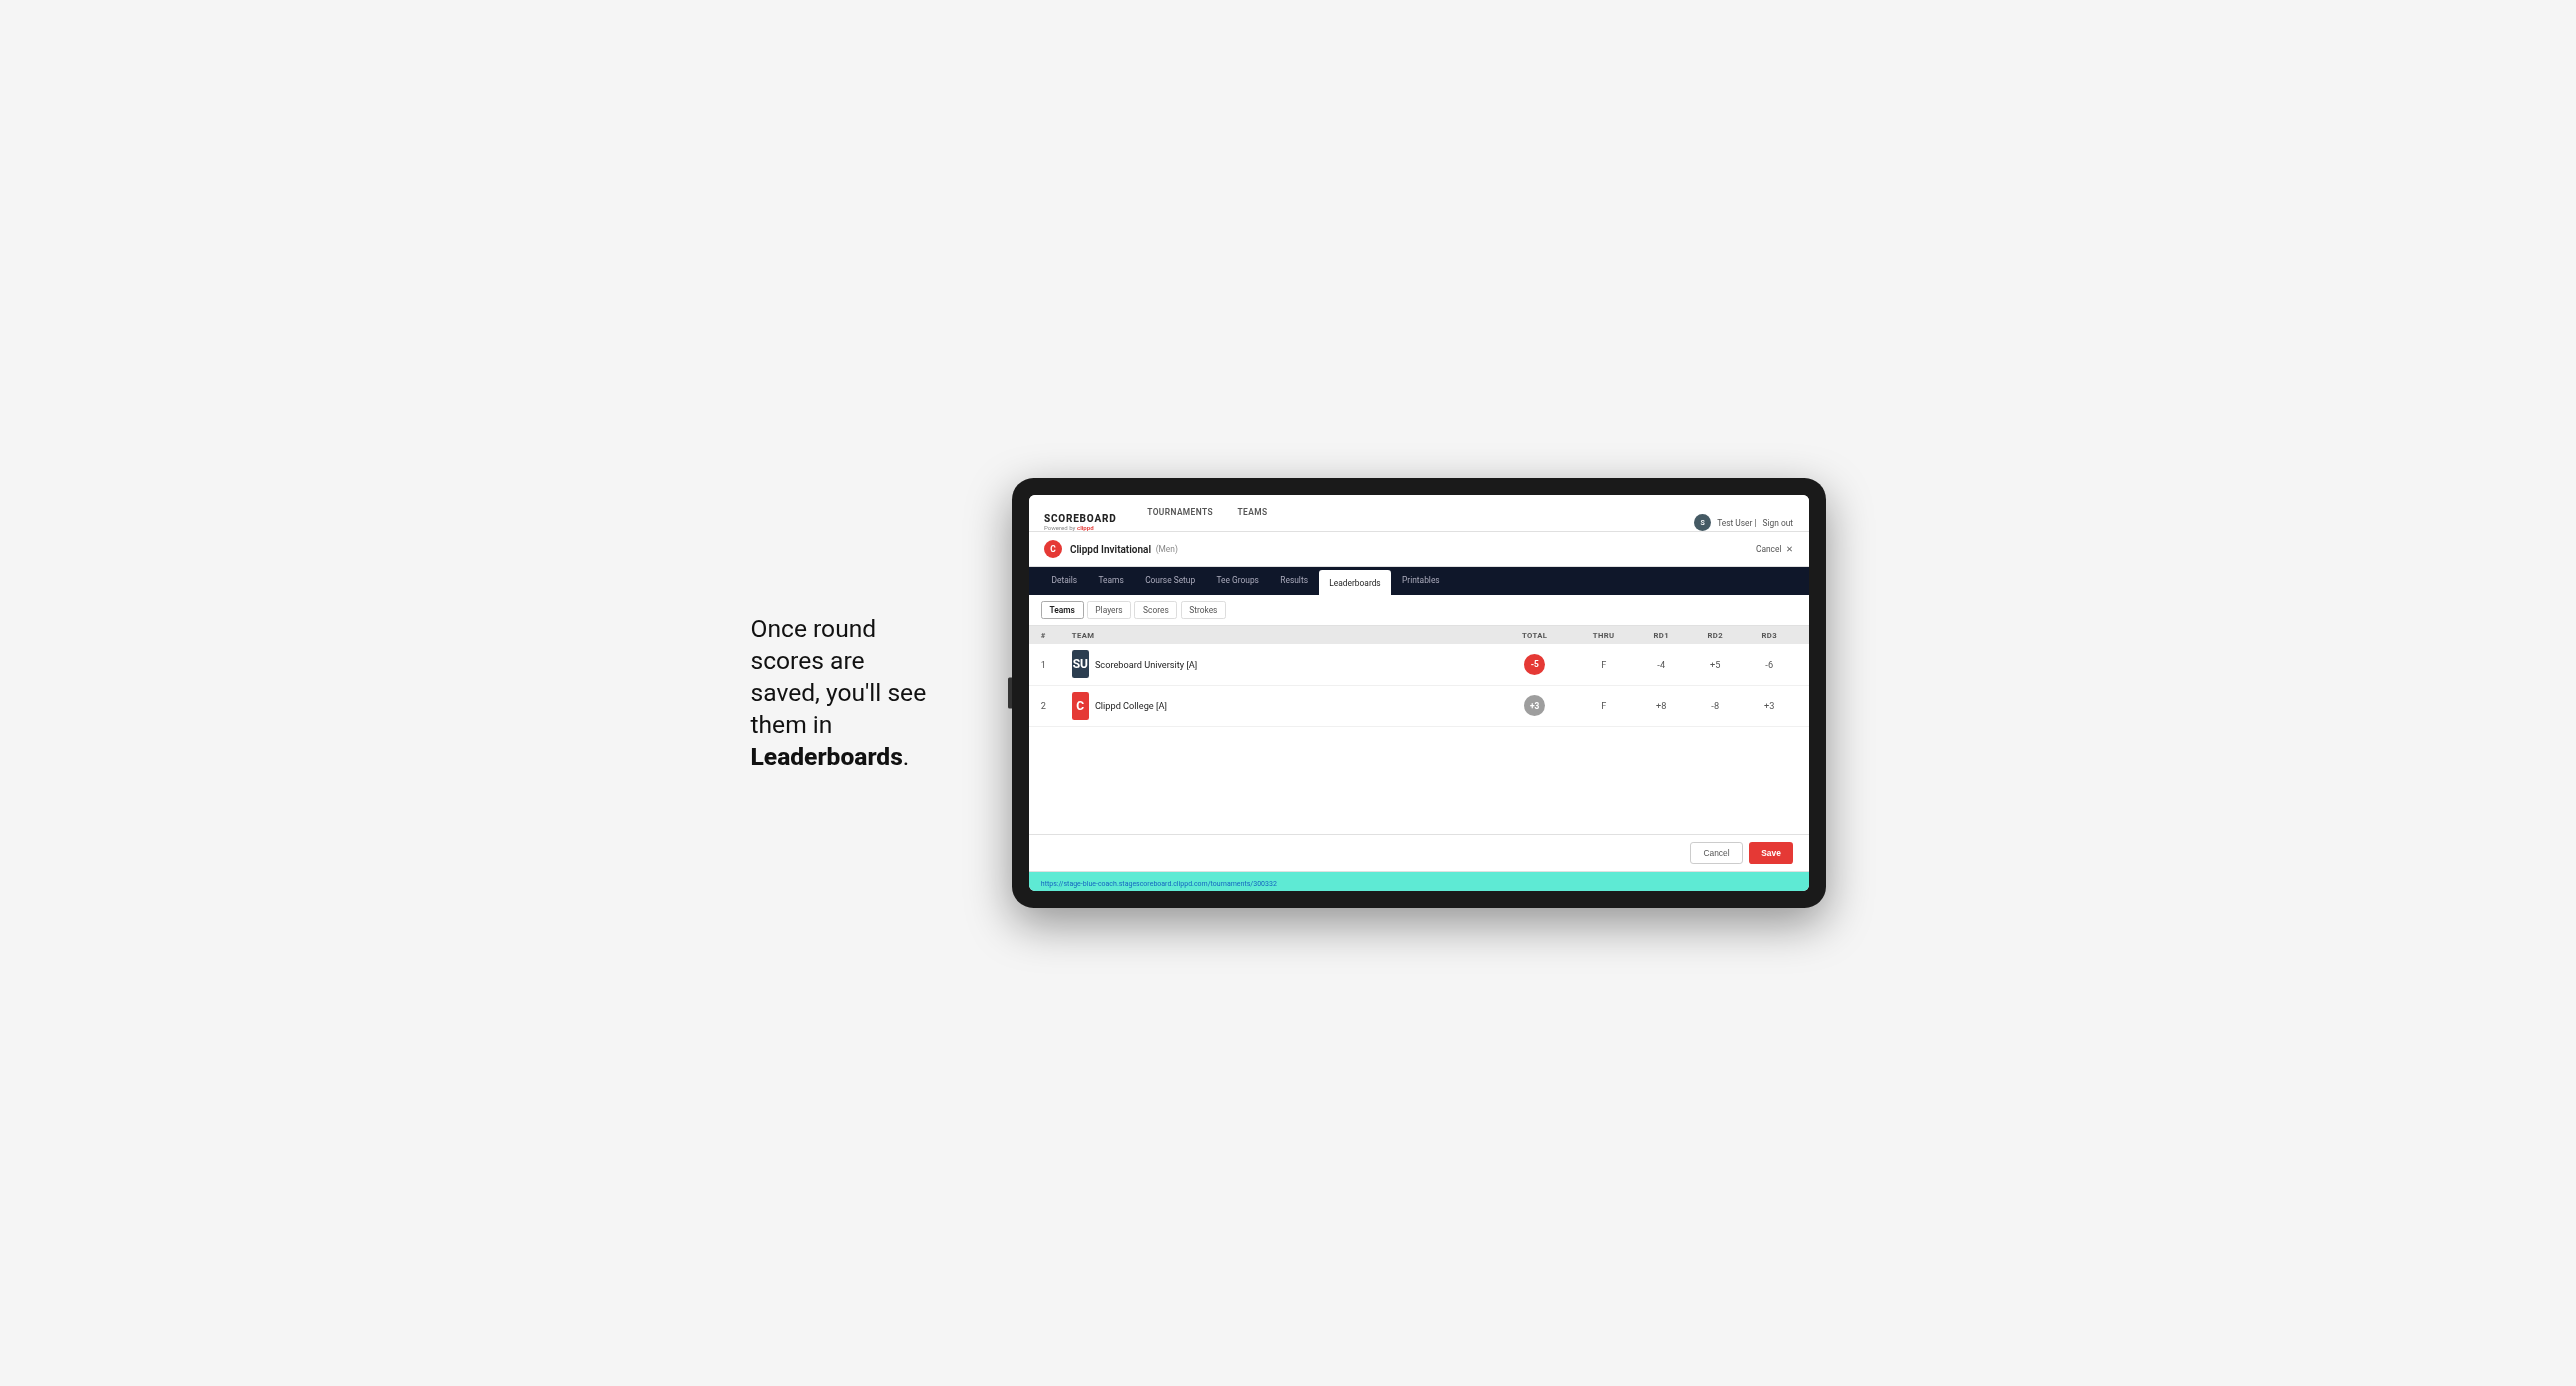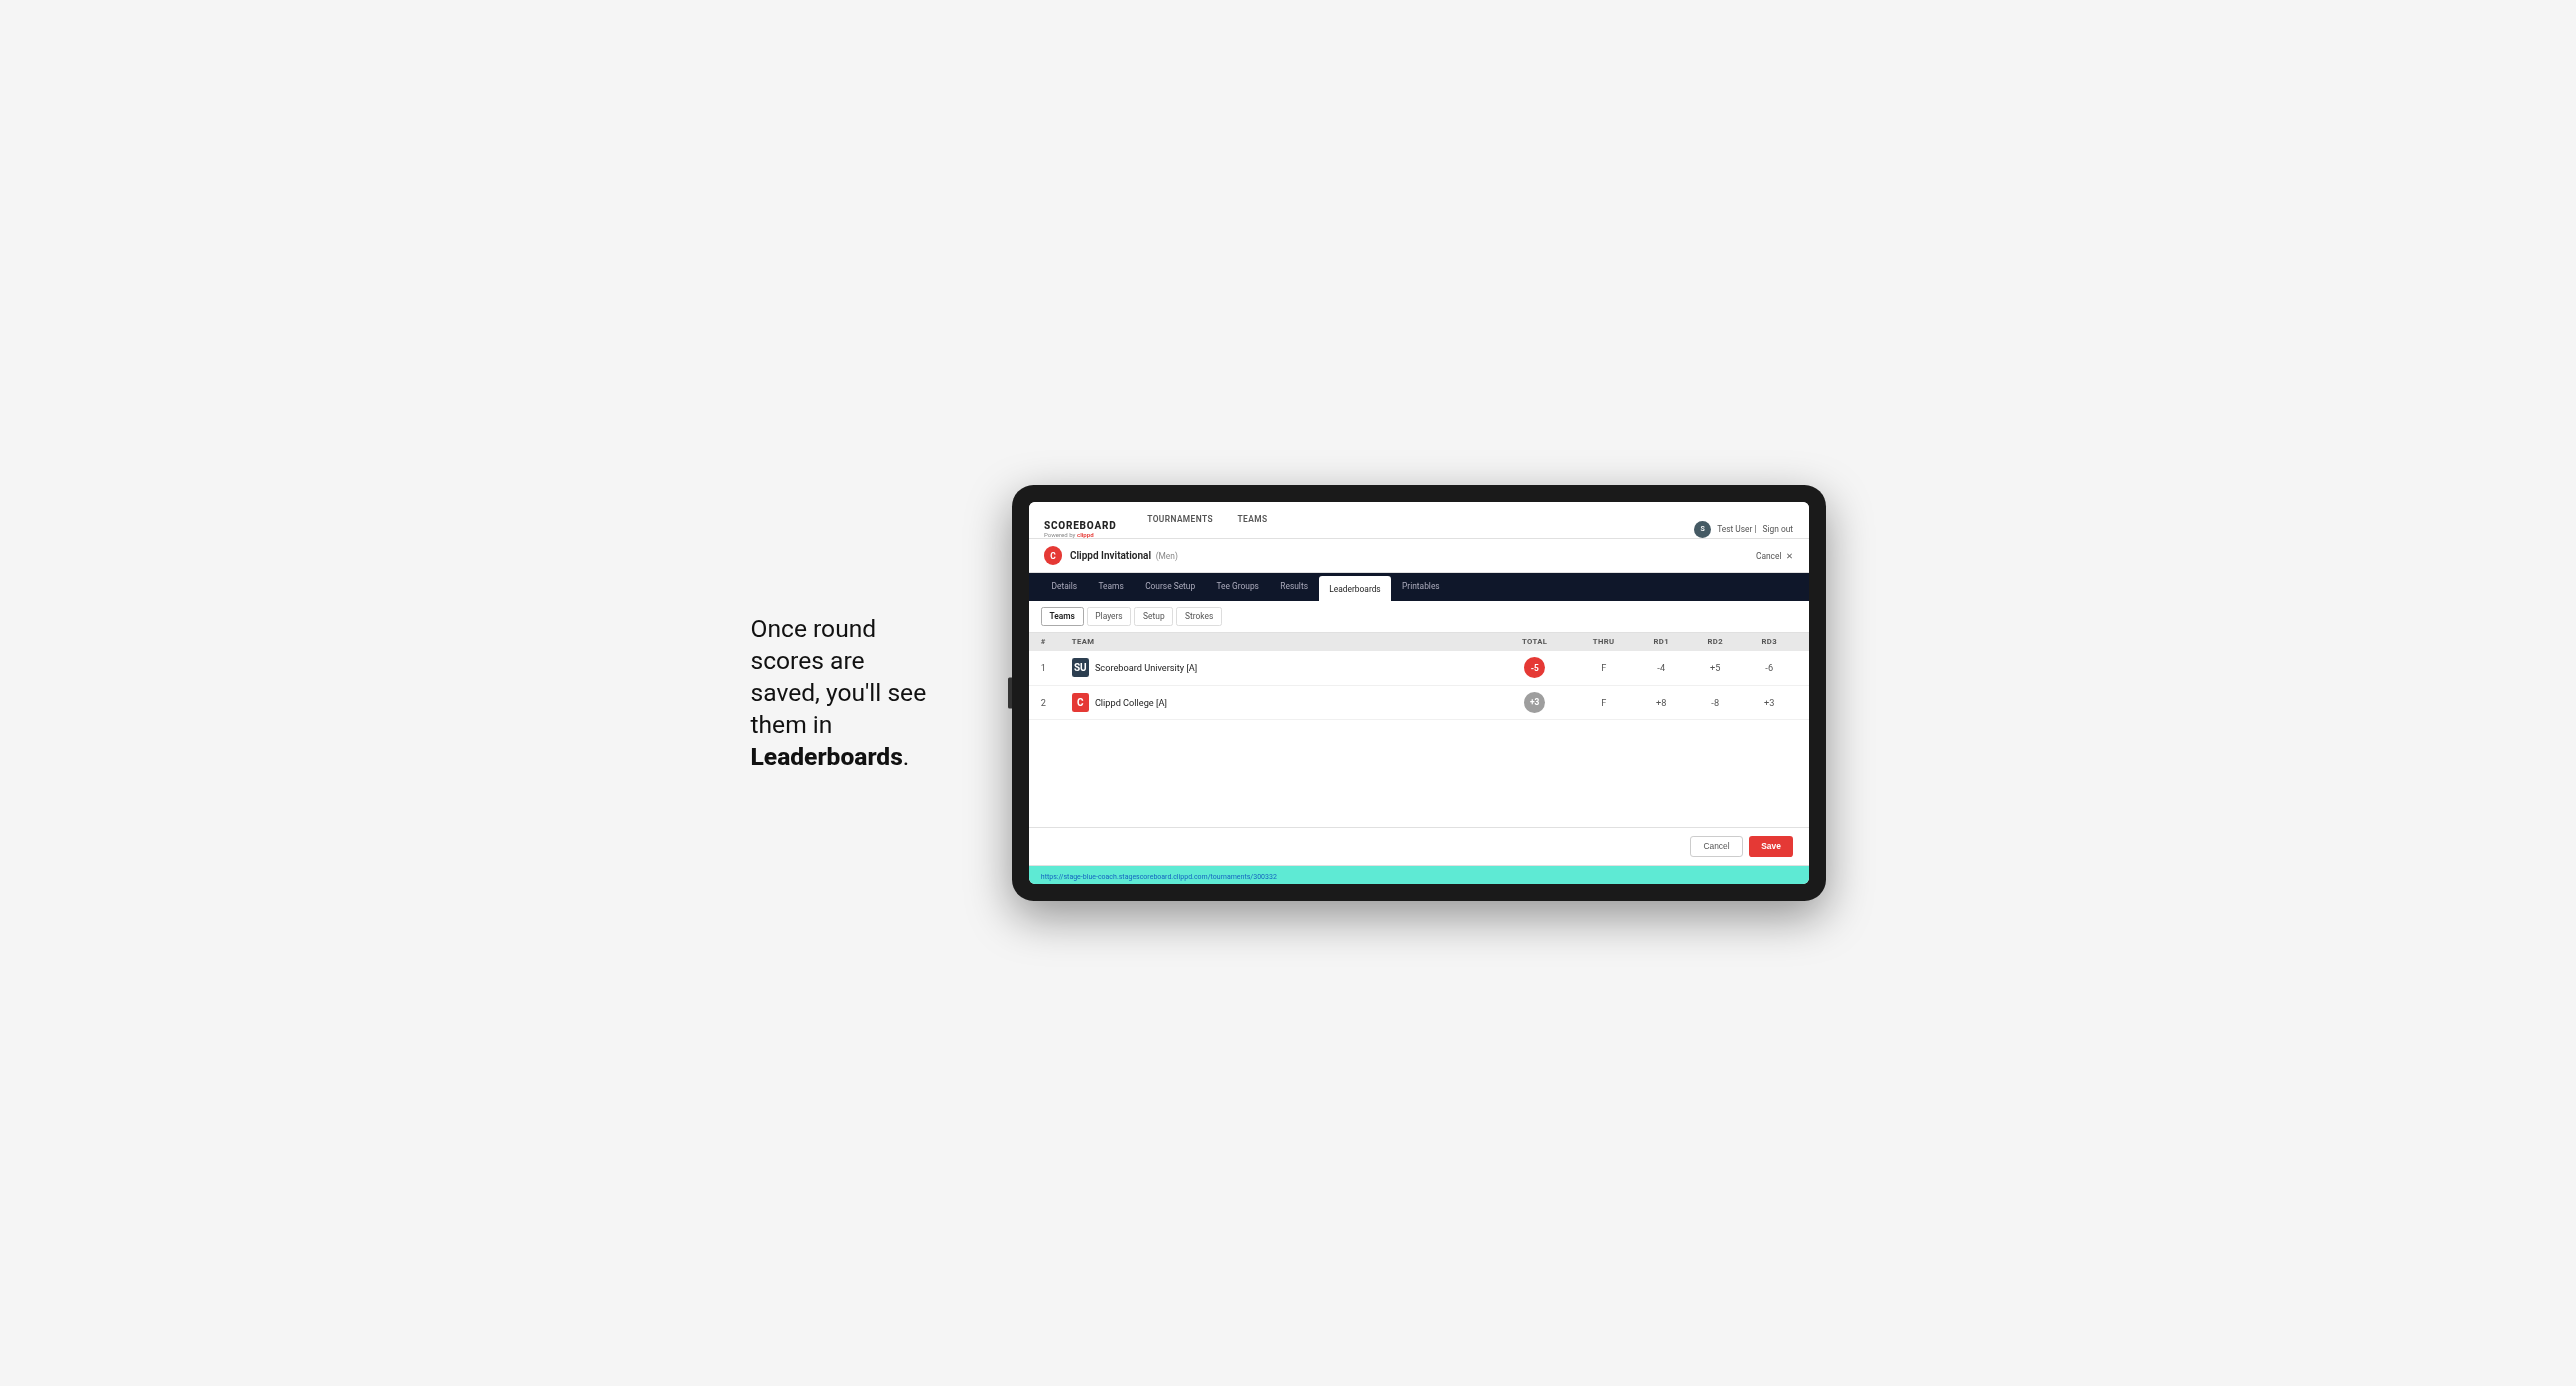--- a/index.html
+++ b/index.html
@@ -225,27 +225,27 @@
       font-size: 9.2px;
       color: #555;
     }
     .team-cell {
       display: flex;
       align-items: center;
       gap: 6.1px;
     }
     .team-logo {
       width: 17px;
-      height: 19px;
+      height: 28px;
       border-radius: 2.3px;
       overflow: hidden;
       display: flex;
       align-items: center;
       justify-content: center;
-      font-size: 10px;
+      font-size: 12px;
       font-weight: 700;
     }
     .team-logo.dark {
       background: #2c3e50;
       color: #fff;
     }
     .team-logo.red {
       background: #e53935;
       color: #fff;
     }
@@ -379,21 +379,21 @@
         <div class="tab-item">Course Setup</div>
         <div class="tab-item">Tee Groups</div>
         <div class="tab-item">Results</div>
         <div class="tab-item active">Leaderboards</div>
         <div class="tab-item">Printables</div>
       </div>
 
       <div class="sub-tab-bar">
         <div class="sub-tab active">Teams</div>
         <div class="sub-tab">Players</div>
-        <div class="sub-tab">Setup</div>
+        <div class="sub-tab">Scores</div>
         <div class="sub-tab">Strokes</div>
       </div>
 
       <div class="leaderboard-table">
 
         <div class="table-header-row">
           <span>#</span>
           <span>TEAM</span>
           <span style="text-align:center;">TOTAL</span>
           <span style="text-align:center;">THRU</span>

